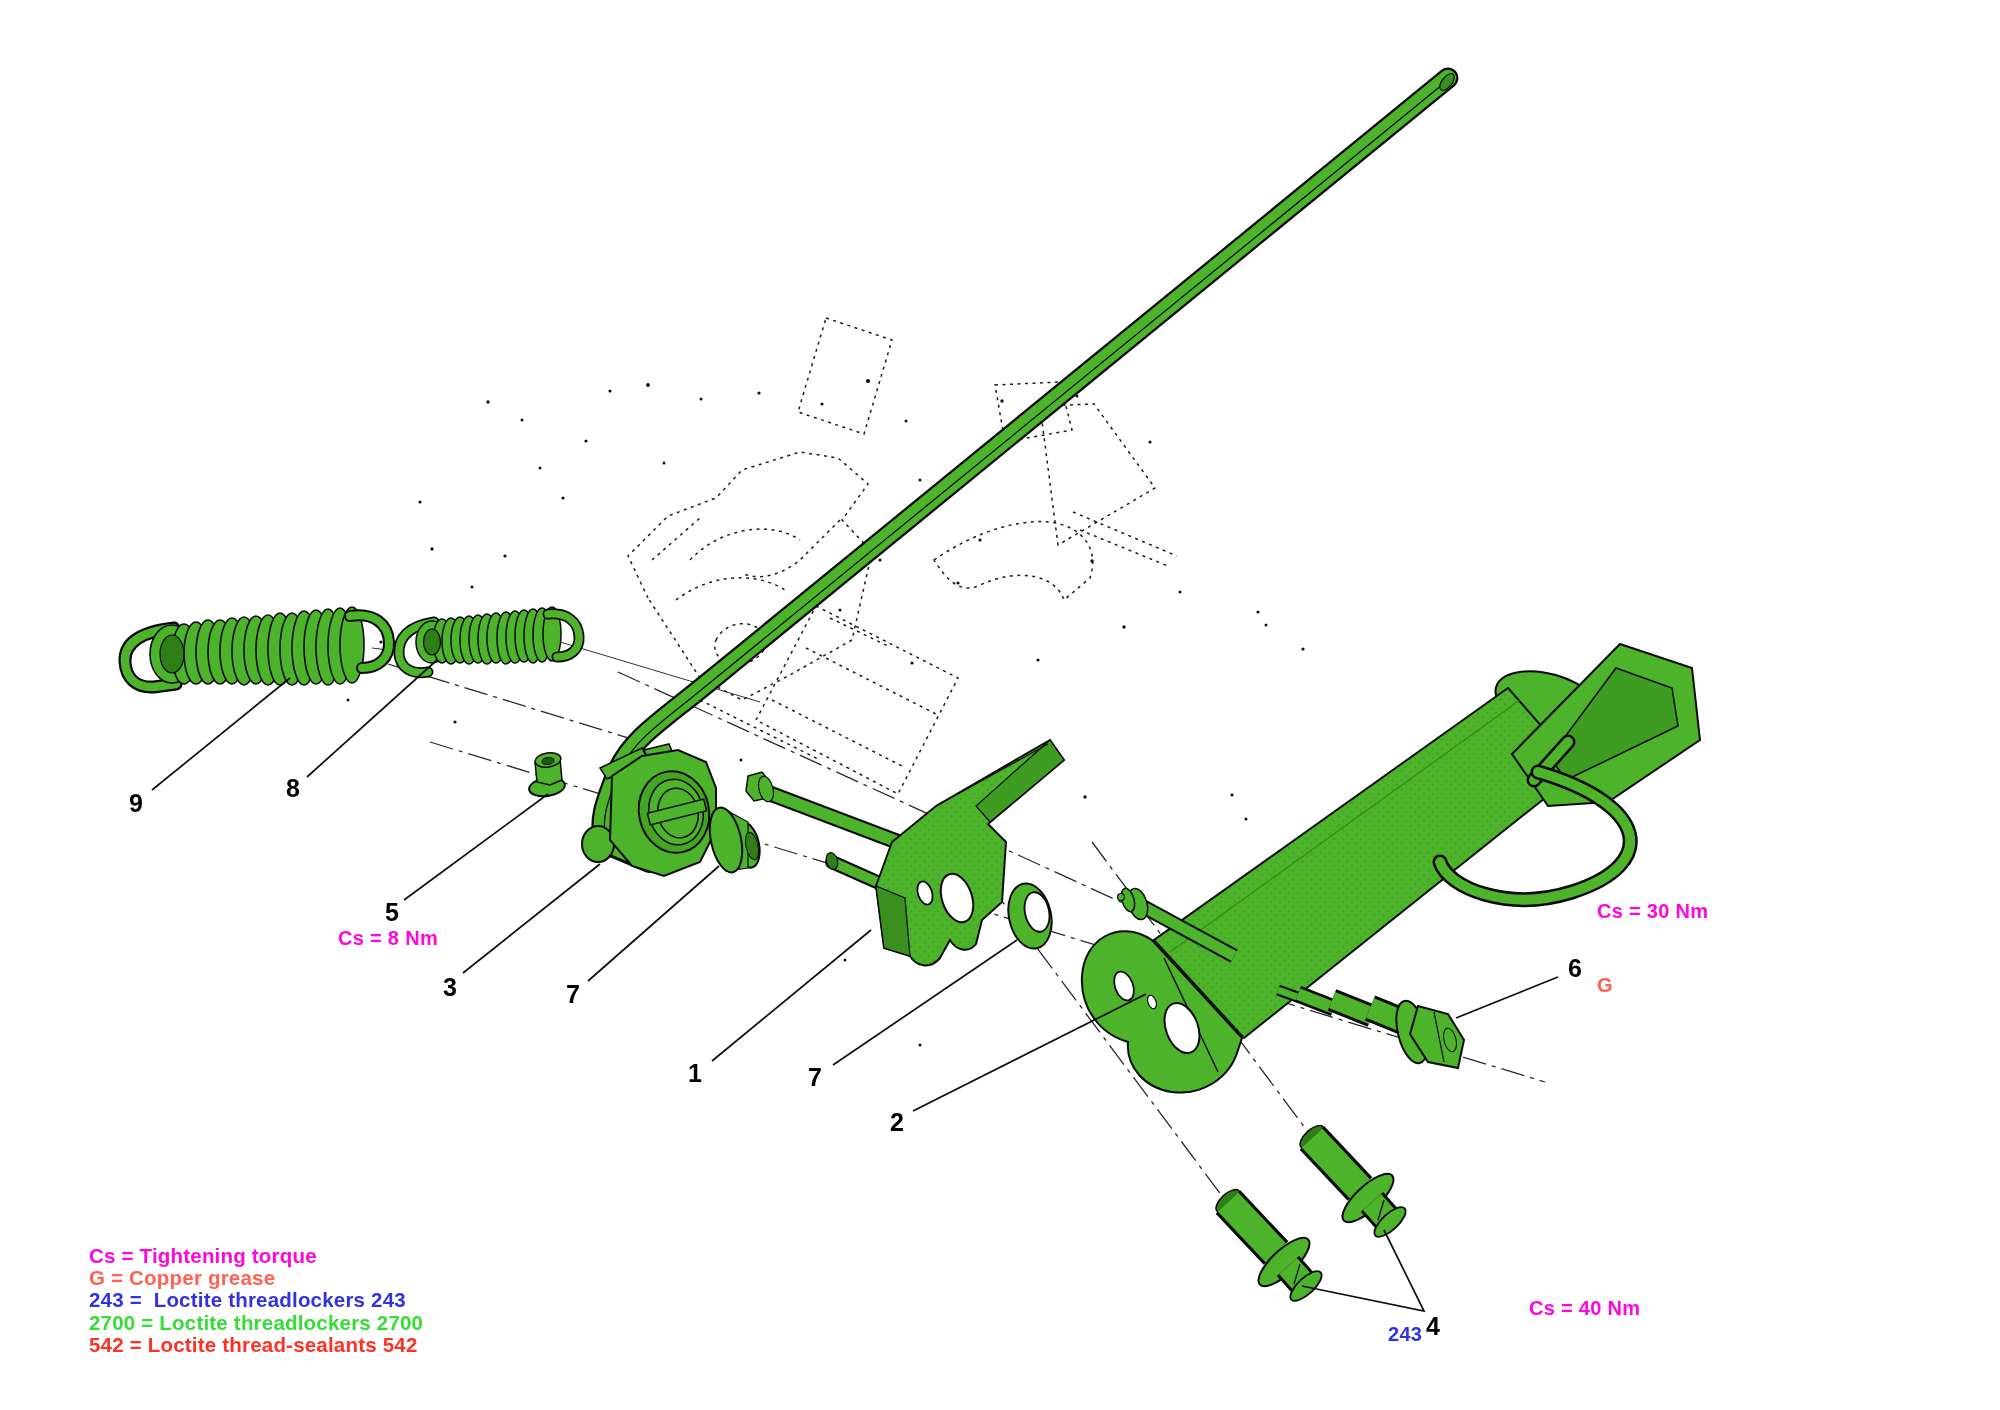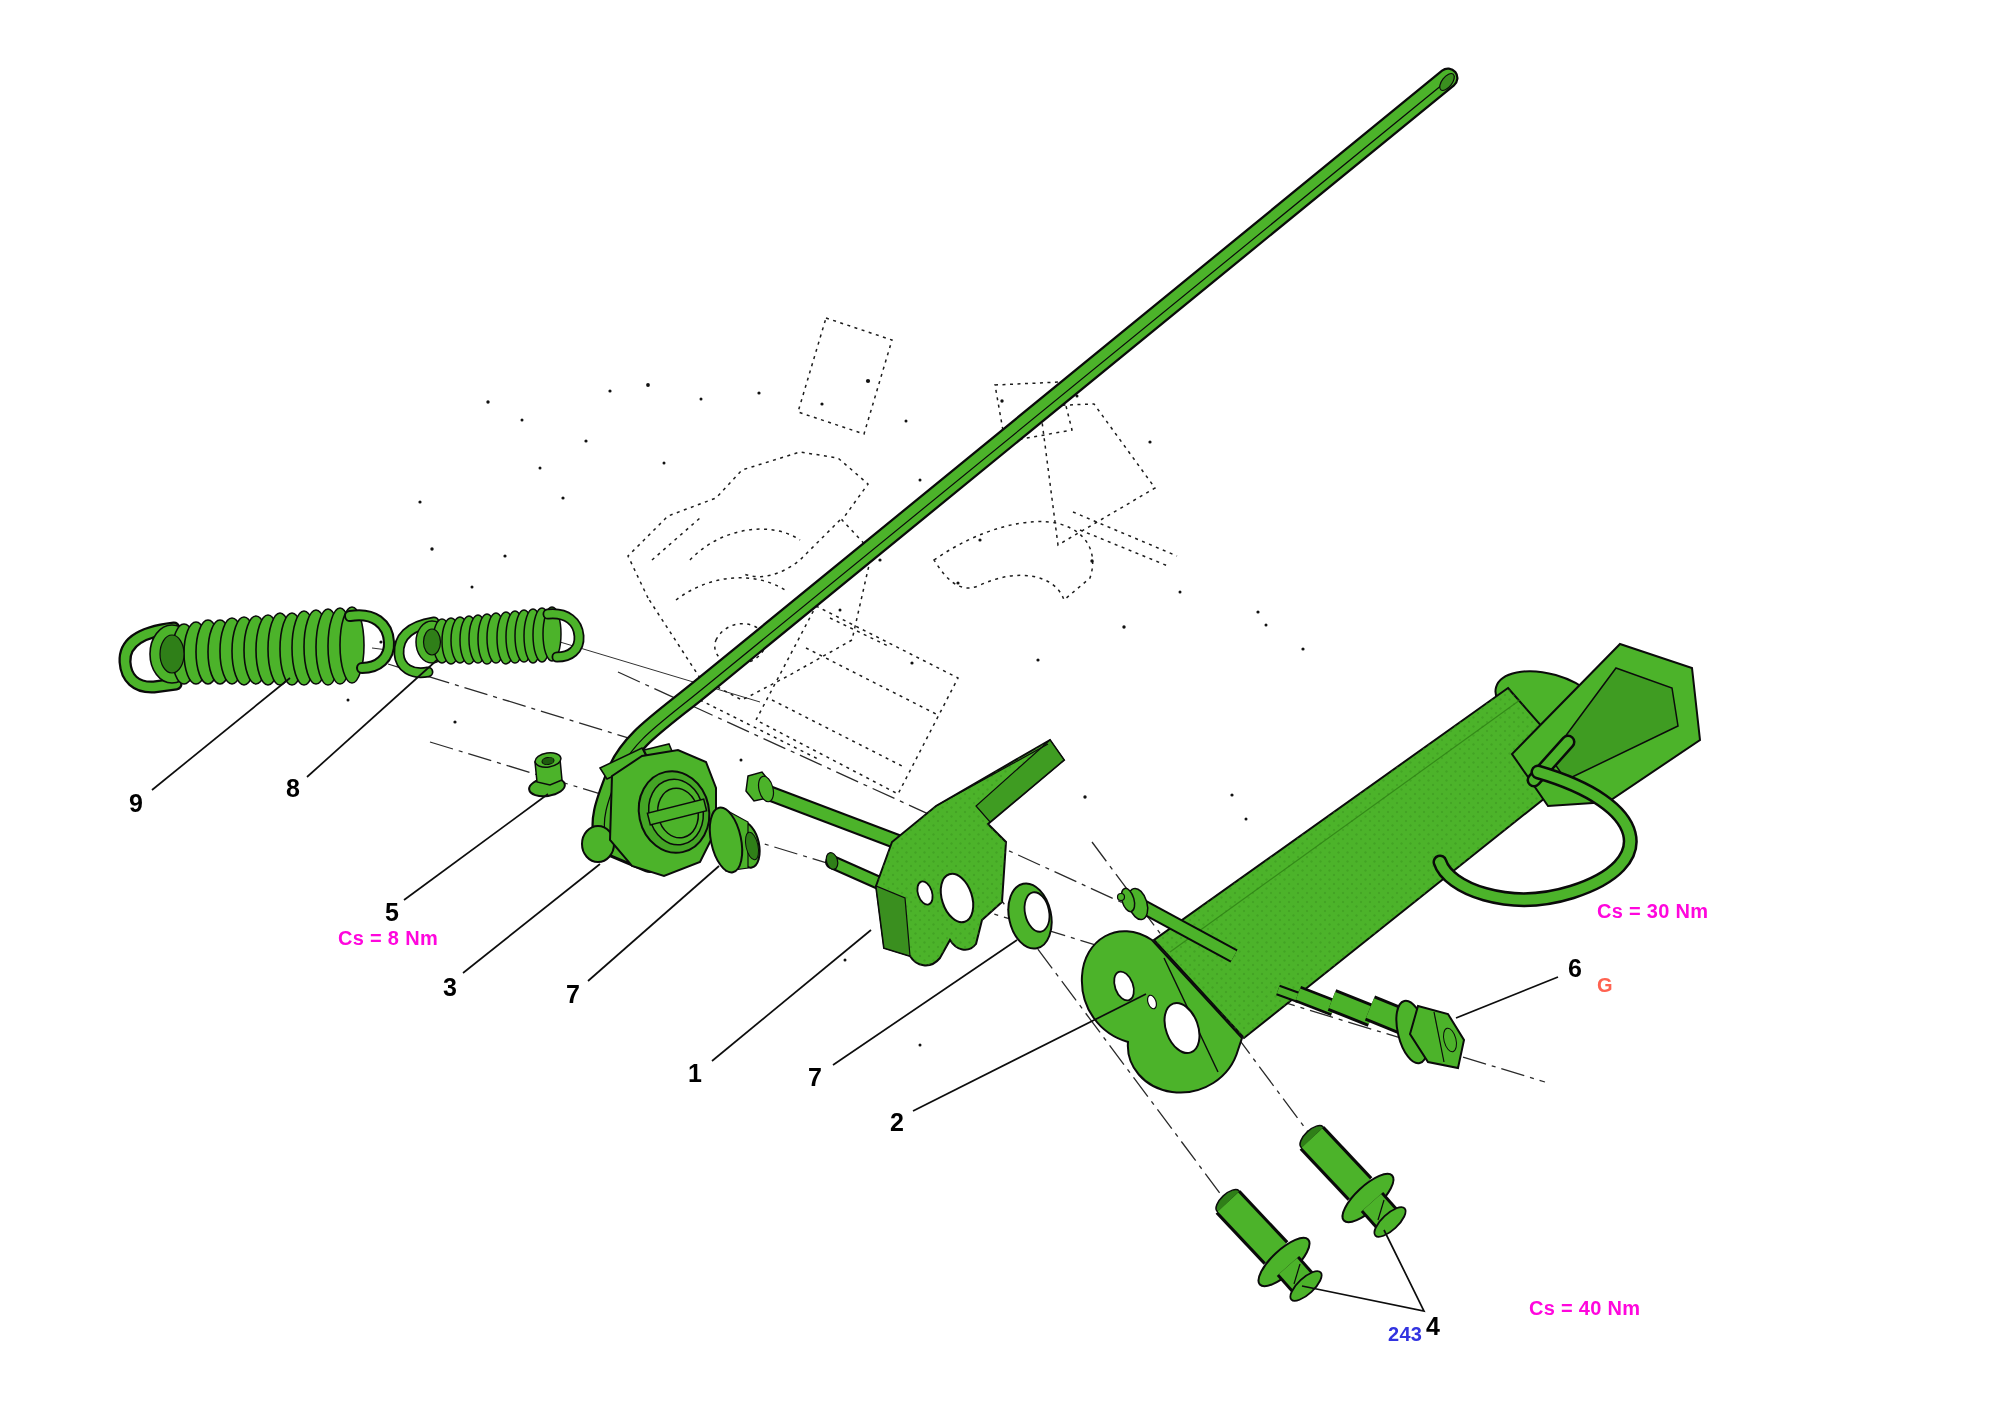--- a/index.html
+++ b/index.html
@@ -308,14 +308,21 @@
 <span class="callout" style="left:897px;top:1122px">2</span>
 <span class="callout" style="left:1575px;top:968px">6</span>
 <span class="callout" style="left:1433px;top:1326px">4</span>
 
 <span class="anno c-magenta" style="left:338px;top:927px">Cs = 8 Nm</span>
 <span class="anno c-magenta" style="left:1597px;top:900px">Cs = 30 Nm</span>
 <span class="anno c-salmon" style="left:1597px;top:974px">G</span>
 <span class="anno c-magenta" style="left:1529px;top:1297px">Cs = 40 Nm</span>
 <span class="anno c-blue" style="left:1388px;top:1323px">243</span>
 
-
+<div class="legend">
+  <div class="c-magenta">Cs = Tightening torque</div>
+  <div class="c-salmon">G = Copper grease</div>
+  <div class="c-blue">243 =  Loctite threadlockers 243</div>
+  <div class="c-green">2700 = Loctite threadlockers 2700</div>
+  <div class="c-red">542 = Loctite thread-sealants 542</div>
 </div>
 
+</div>
+
 </body></html>

